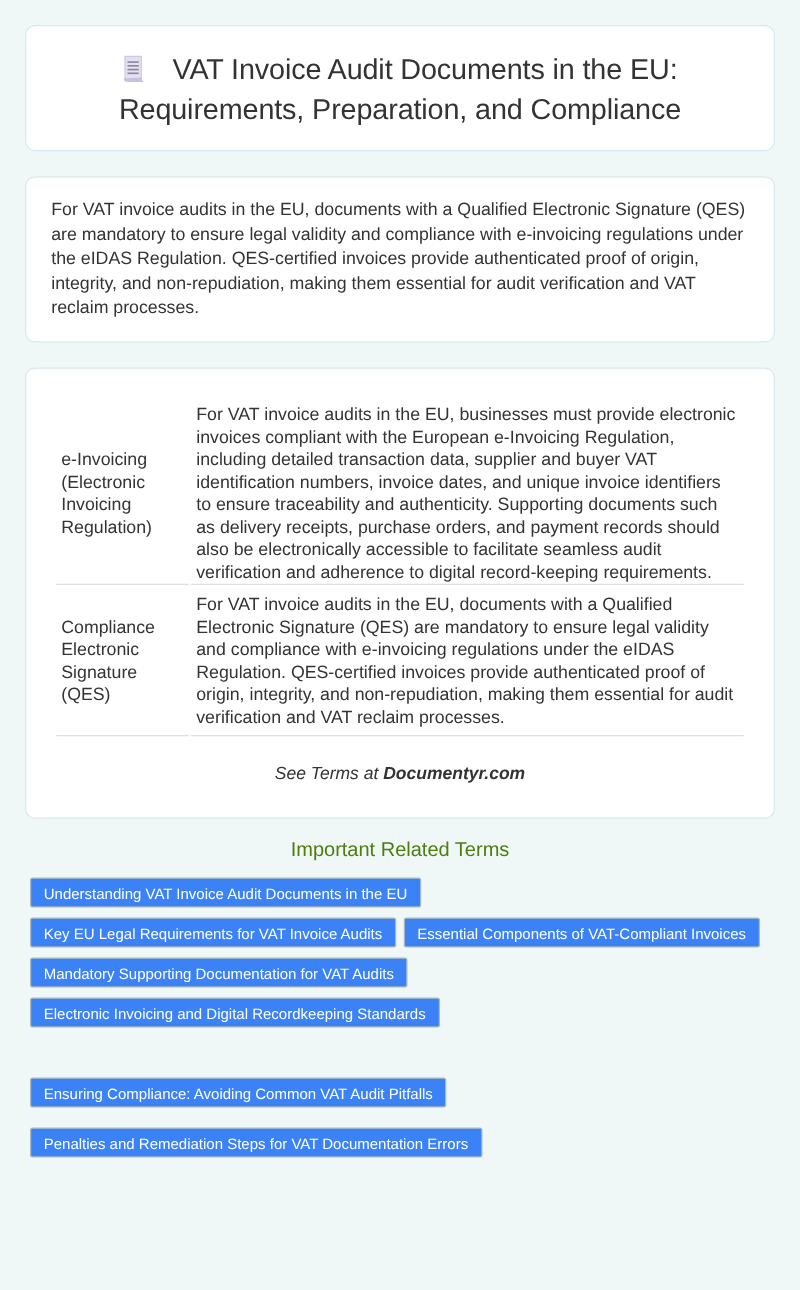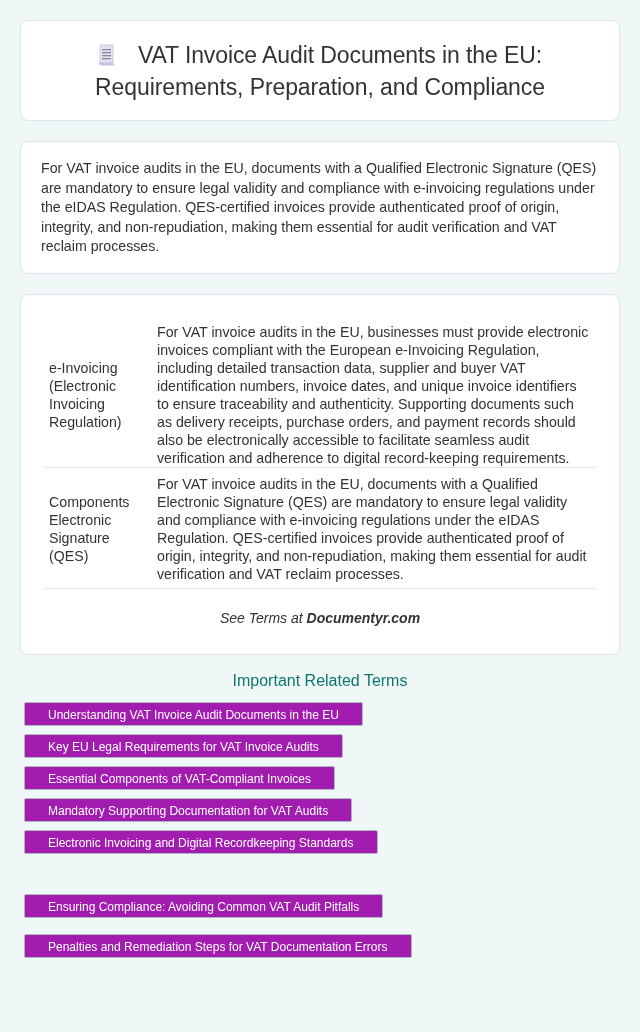--- a/index.html
+++ b/index.html
@@ -69,39 +69,39 @@
       text-align: center;
       font-style: italic;
       font-size: 14px;
       color: #333;
       margin-top: 21px;
     }
     .see-more b { font-weight: bold; }
     .related-title {
       text-align: center;
       font-size: 16px;
-      color: #0f766e;
+      color: #4d7c0f;
       margin-top: -5px;
       margin-bottom: 10px;
       height: 22px;
       line-height: 22px;
     }
     .tags {
       display: flex;
       flex-wrap: wrap;
       gap: 8px 6px;
       padding: 0 4px;
     }
     .tag {
-      background: #a21caf;
+      background: #3b82f6;
       color: #ffffff;
       font-size: 12px;
       height: 24px;
       line-height: 24px;
-      padding: 0 23px;
+      padding: 0 10px;
       border-radius: 2px;
       border: 1px solid #a9b8bf;
       white-space: nowrap;
       cursor: pointer;
     }
   </style>
 </head>
 <body>
 
 <div class="card title-card">
@@ -124,21 +124,21 @@
 </div>
 
 <div class="card table-card">
   <table>
     <tbody>
       <tr class="row1">
         <td class="term">e-Invoicing (Electronic Invoicing Regulation)</td>
         <td>For VAT invoice audits in the EU, businesses must provide electronic invoices compliant with the European e-Invoicing Regulation, including detailed transaction data, supplier and buyer VAT identification numbers, invoice dates, and unique invoice identifiers to ensure traceability and authenticity. Supporting documents such as delivery receipts, purchase orders, and payment records should also be electronically accessible to facilitate seamless audit verification and adherence to digital record-keeping requirements.</td>
       </tr>
       <tr>
-        <td class="term">Components Electronic Signature (QES)</td>
+        <td class="term">Compliance Electronic Signature (QES)</td>
         <td>For VAT invoice audits in the EU, documents with a Qualified Electronic Signature (QES) are mandatory to ensure legal validity and compliance with e-invoicing regulations under the eIDAS Regulation. QES-certified invoices provide authenticated proof of origin, integrity, and non-repudiation, making them essential for audit verification and VAT reclaim processes.</td>
       </tr>
     </tbody>
   </table>
   <div class="see-more">
     <span>See Terms at </span><b>Documentyr.com</b>
   </div>
 </div>
 
 <div class="related-title">Important Related Terms</div>

